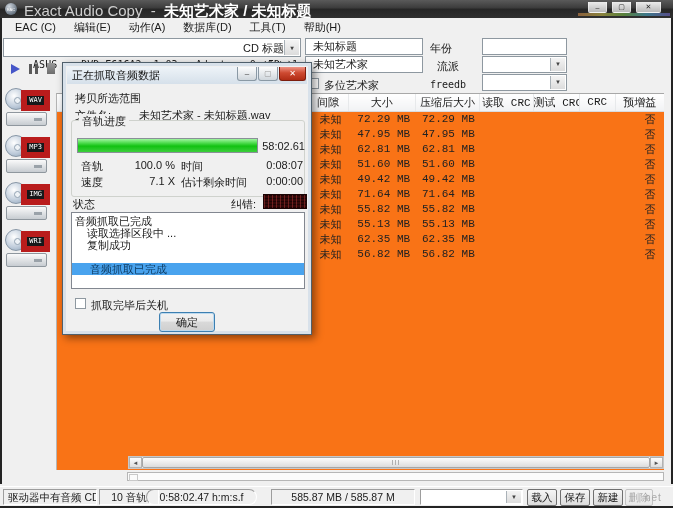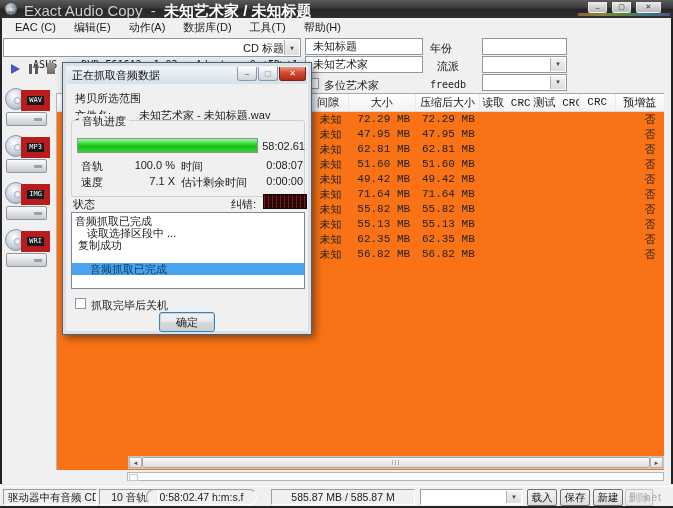--- a/index.html
+++ b/index.html
@@ -364,21 +364,21 @@
     <span class="dlg-label" style="left:118px; top:112px;">估计剩余时间</span>
     <span class="dlg-label num-r" style="left:190px; top:112px; width:50px;">0:00:00</span>
 
     <span class="dlg-label" style="left:10px; top:134px;">状态</span>
     <span class="dlg-label" style="left:168px; top:134px;">纠错:</span>
     <span class="led"></span>
 
     <div class="listbox">
         <div class="lb-line" style="padding-left: 3px;">音频抓取已完成</div>
         <div class="lb-line" style="padding-left: 15px;">读取选择区段中 ...</div>
-        <div class="lb-line" style="padding-left: 6px;">复制成功</div>
+        <div class="lb-line" style="padding-left: 15px;">复制成功</div>
         <div class="lb-line" style="padding-left: 3px;"></div>
         <div class="lb-line sel" style="padding-left: 18px;">音频抓取已完成</div>
       </div>
 
     <span class="checkbox" style="left:12px; top:235px;"></span>
     <span class="dlg-label" style="left:28px; top:235px;">抓取完毕后关机</span>
 
     <div class="ok-btn">确定</div>
   </div>
 

